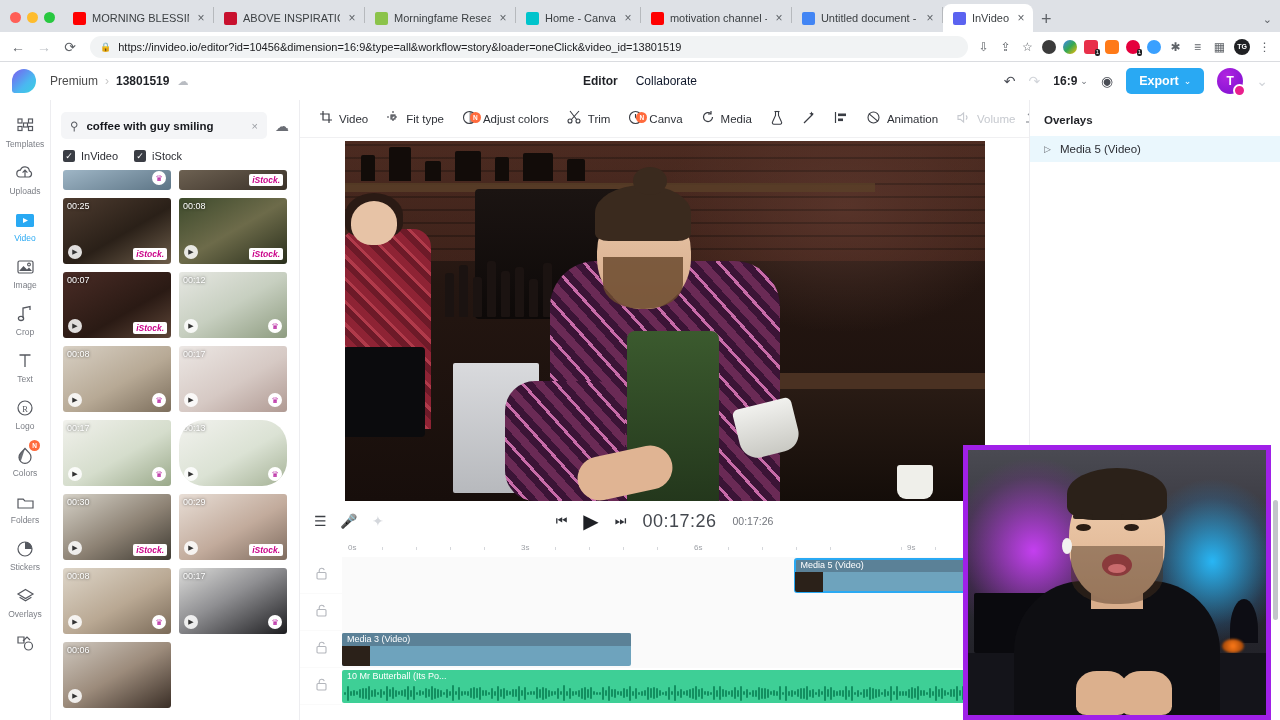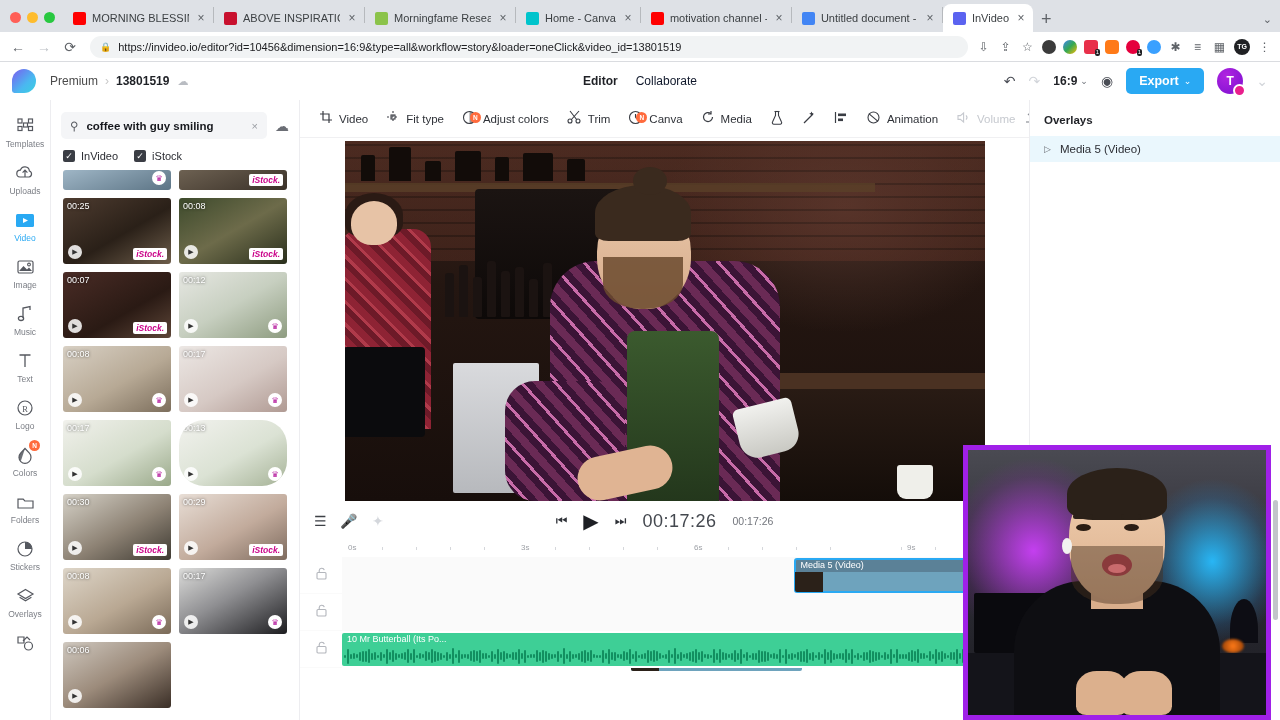--- a/index.html
+++ b/index.html
@@ -565,21 +565,21 @@
           </span>
           <span class="lbl">Image</span>
         </div>
         <div class="rail-item">
           <span class="ico">
             <svg width="16" height="18" viewBox="0 0 16 18">
               <path d="M6 13V3l7-1.4V5" fill="none" stroke="currentColor" stroke-width="1.3"></path>
               <ellipse cx="4" cy="13.4" rx="2.6" ry="2.1" fill="none" stroke="currentColor" stroke-width="1.3"></ellipse>
             </svg>
           </span>
-          <span class="lbl">Music</span>
+          <span class="lbl">Crop</span>
         </div>
         <div class="rail-item">
           <span class="ico">
             <svg width="16" height="18" viewBox="0 0 16 18">
               <path d="M2.5 3h11M8 3v12" fill="none" stroke="currentColor" stroke-width="1.3"></path>
             </svg>
           </span>
           <span class="lbl">Text</span>
         </div>
         <div class="rail-item">
@@ -947,20 +947,34 @@
                 </div>
               </div>
             </div>
             <div class="track">
               <div class="lockcol">
                 <span class="lock-ico"><svg width="11" height="13" viewBox="0 0 11 13">
                     <rect x="1" y="5.5" width="9" height="6.5" rx="1" fill="none" stroke="currentColor" stroke-width="1.1"></rect>
                     <path d="M3.2 5.5V3.6a2.6 2.6 0 0 1 5.1-.5" fill="none" stroke="currentColor" stroke-width="1.1"></path>
                   </svg></span>
               </div>
+              <div class="track-area">
+                <div class="clip" style="left: 0%; width: 42%;">
+                  <div class="chead">Media 3 (Video)</div>
+                  <div class="cthumb"></div>
+                </div>
+              </div>
+            </div>
+            <div class="track">
+              <div class="lockcol">
+                <span class="lock-ico"><svg width="11" height="13" viewBox="0 0 11 13">
+                    <rect x="1" y="5.5" width="9" height="6.5" rx="1" fill="none" stroke="currentColor" stroke-width="1.1"></rect>
+                    <path d="M3.2 5.5V3.6a2.6 2.6 0 0 1 5.1-.5" fill="none" stroke="currentColor" stroke-width="1.1"></path>
+                  </svg></span>
+              </div>
               <div class="track-area plain">
                 <div class="audio-clip" style="left: 0%; width: 100%;">
                   <div class="ahead">10 Mr Butterball (Its Po...</div>
                   <div class="wave">
                     <i style="height:3px"></i>
                     <i style="height:15px"></i>
                     <i style="height:5px"></i>
                     <i style="height:6px"></i>
                     <i style="height:4px"></i>
                     <i style="height:9px"></i>

